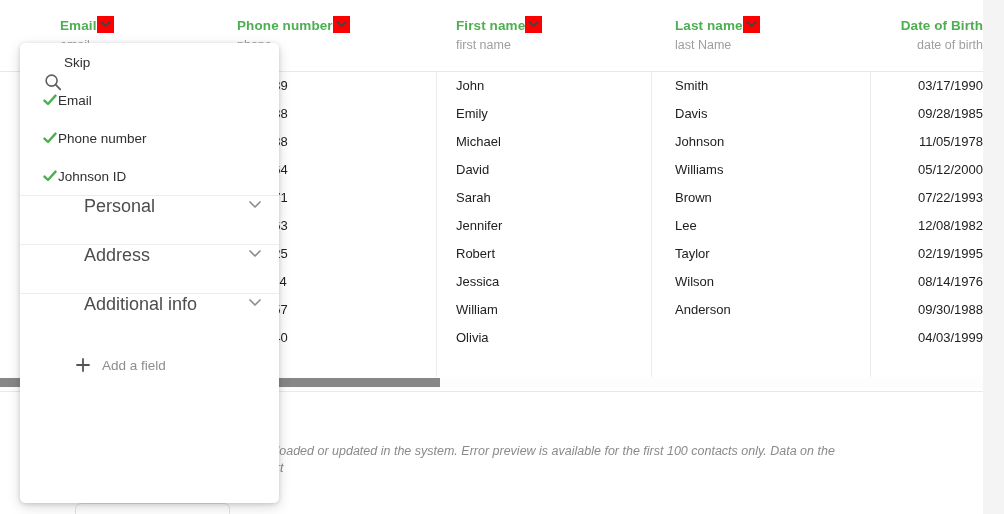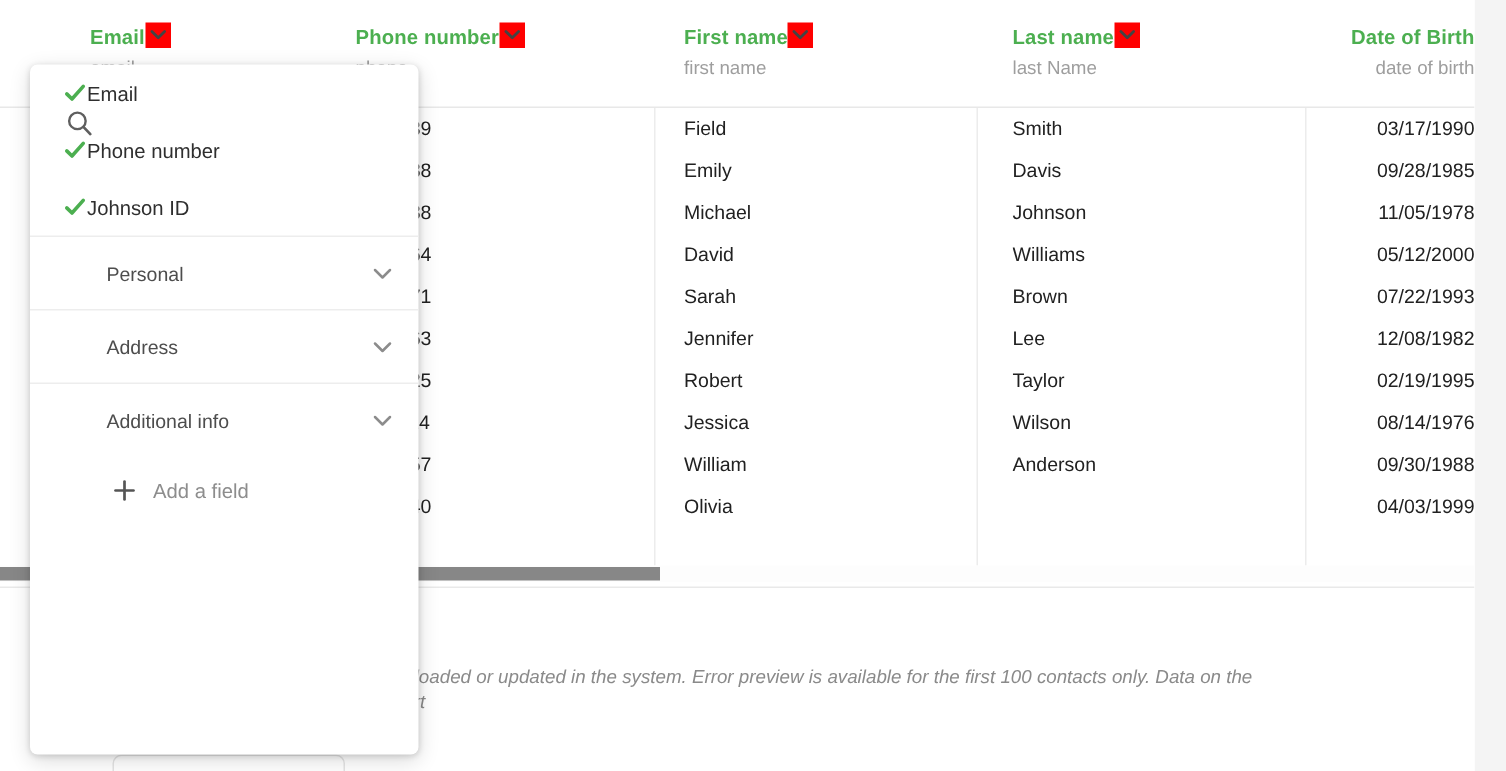--- a/index.html
+++ b/index.html
@@ -212,26 +212,26 @@
     margin-right: 1px;
     margin-left: -1px;
   }
   .dd-item.plain { padding-left: 44px; }
   .dd-item .lbl { white-space: nowrap; }
 
   .dd-group {
     position: relative;
     height: 49px;
     display: flex;
-    align-items: center;
+    align-items: flex-start;
     border-top: 1px solid #ededed;
-    padding-left: 51px;
+    padding-left: 64px;
     padding-right: 16px;
     box-sizing: border-box;
-    font-size: 13px;
+    font-size: 18px;
     color: #4d4d4d;
     cursor: pointer;
   }
   .dd-group .gname { flex: 1; white-space: nowrap; }
   .dd-group .gchev { width: 16px; height: 16px; flex: none; }
 
   .dd-add {
     position: relative;
     height: 46px;
     display: flex;
@@ -276,21 +276,21 @@
             <div class="cell">2989288</div>
             <div class="cell">4731764</div>
             <div class="cell">4760171</div>
             <div class="cell">2458163</div>
             <div class="cell">3121525</div>
             <div class="cell">3511214</div>
             <div class="cell">2458457</div>
             <div class="cell">2989740</div>
           </div>
           <div class="col sep" style="left: 456px; width: 196px;">
-            <div class="cell">Field</div>
+            <div class="cell">John</div>
             <div class="cell">Emily</div>
             <div class="cell">Michael</div>
             <div class="cell">David</div>
             <div class="cell">Sarah</div>
             <div class="cell">Jennifer</div>
             <div class="cell">Robert</div>
             <div class="cell">Jessica</div>
             <div class="cell">William</div>
             <div class="cell">Olivia</div>
           </div>
@@ -337,20 +337,23 @@
     <div class="dd-search">
       <span class="mag">
         <svg viewBox="0 0 18 18" width="18" height="18">
           <circle cx="7.6" cy="7.6" r="5.5" fill="none" stroke="#5f5f5f" stroke-width="1.6"></circle>
           <line x1="11.6" y1="11.6" x2="16.2" y2="16.4" stroke="#5f5f5f" stroke-width="1.8" stroke-linecap="round"></line>
         </svg>
       </span>
     </div>
 
     <div id="dd-list">
+        <div class="dd-item plain">
+          <span class="lbl">Skip</span>
+        </div>
         <div class="dd-item">
           <span class="check"><svg viewBox="0 0 14 14" width="14" height="14">
               <path d="M1.5 7.6 L5 11 L12.5 2.6" fill="none" stroke="#4caf50" stroke-width="2.4" stroke-linecap="round" stroke-linejoin="round"></path>
             </svg></span>
           <span class="lbl">Email</span>
         </div>
         <div class="dd-item">
           <span class="check"><svg viewBox="0 0 14 14" width="14" height="14">
               <path d="M1.5 7.6 L5 11 L12.5 2.6" fill="none" stroke="#4caf50" stroke-width="2.4" stroke-linecap="round" stroke-linejoin="round"></path>
             </svg></span>

